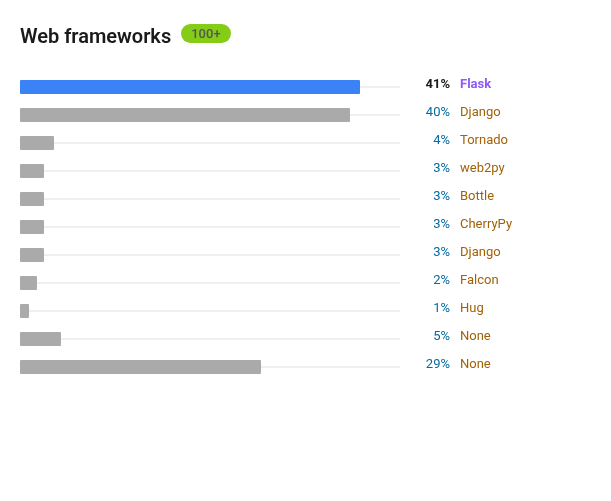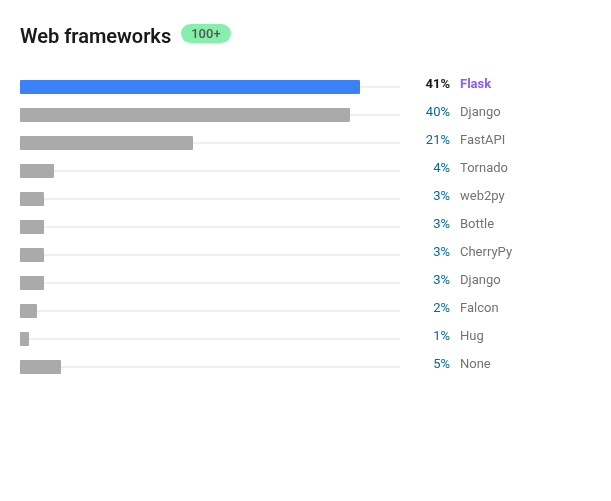--- a/index.html
+++ b/index.html
@@ -18,21 +18,21 @@
       margin-bottom: 28px;
     }
 
     .title {
       font-size: 20px;
       font-weight: 600;
       color: #1a1a1a;
     }
 
     .badge {
-      background: #86efac;
+      background: #84cc16;
       border-radius: 12px;
       padding: 2px 10px;
       font-size: 13px;
       color: #555;
       font-weight: 500;
     }
 
     .chart-container {
       width: 100%;
     }
@@ -88,21 +88,21 @@
     }
 
     .pct-label.highlighted {
       font-weight: 700;
       color: #1a1a1a;
     }
 
     .fw-label {
       width: 80px;
       font-size: 13px;
-      color: #737373;
+      color: #a16207;
       margin-left: 10px;
       flex-shrink: 0;
     }
 
     .fw-label.highlighted {
       color: #8b5cf6;
       font-weight: 700;
     }
   </style>
 </head>
@@ -120,27 +120,20 @@
       </div>
       <span class="pct-label highlighted">41%</span>
       <span class="fw-label highlighted">Flask</span>
     </div>
     <div class="bar-row">
       <div class="bar-track">
         <div class="bar-fill normal" style="width: 329.8px;"></div>
       </div>
       <span class="pct-label ">40%</span>
       <span class="fw-label ">Django</span>
-    </div>
-    <div class="bar-row">
-      <div class="bar-track">
-        <div class="bar-fill normal" style="width: 173.4px;"></div>
-      </div>
-      <span class="pct-label ">21%</span>
-      <span class="fw-label ">FastAPI</span>
     </div>
     <div class="bar-row">
       <div class="bar-track">
         <div class="bar-fill normal" style="width: 34px;"></div>
       </div>
       <span class="pct-label ">4%</span>
       <span class="fw-label ">Tornado</span>
     </div>
     <div class="bar-row">
       <div class="bar-track">
@@ -184,13 +177,20 @@
       <span class="pct-label ">1%</span>
       <span class="fw-label ">Hug</span>
     </div>
     <div class="bar-row">
       <div class="bar-track">
         <div class="bar-fill normal" style="width: 40.8px;"></div>
       </div>
       <span class="pct-label ">5%</span>
       <span class="fw-label ">None</span>
     </div>
+    <div class="bar-row">
+      <div class="bar-track">
+        <div class="bar-fill normal" style="width: 241.39999999999998px;"></div>
+      </div>
+      <span class="pct-label ">29%</span>
+      <span class="fw-label ">None</span>
+    </div>
   </div>
 
 </body></html>

